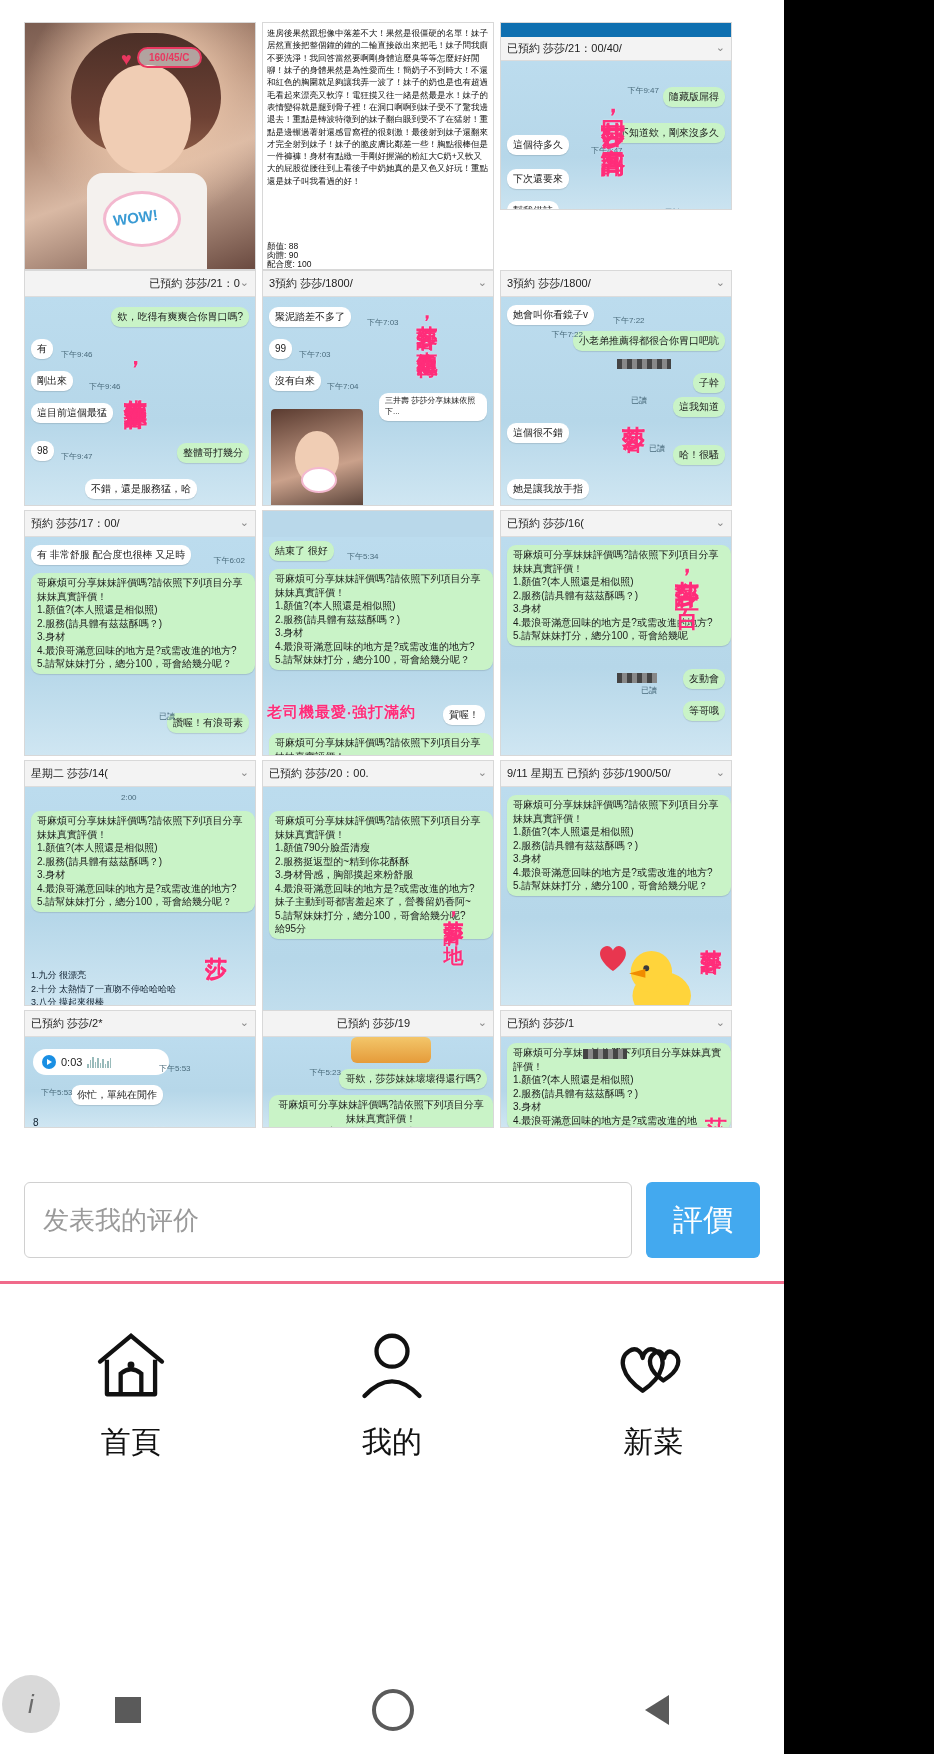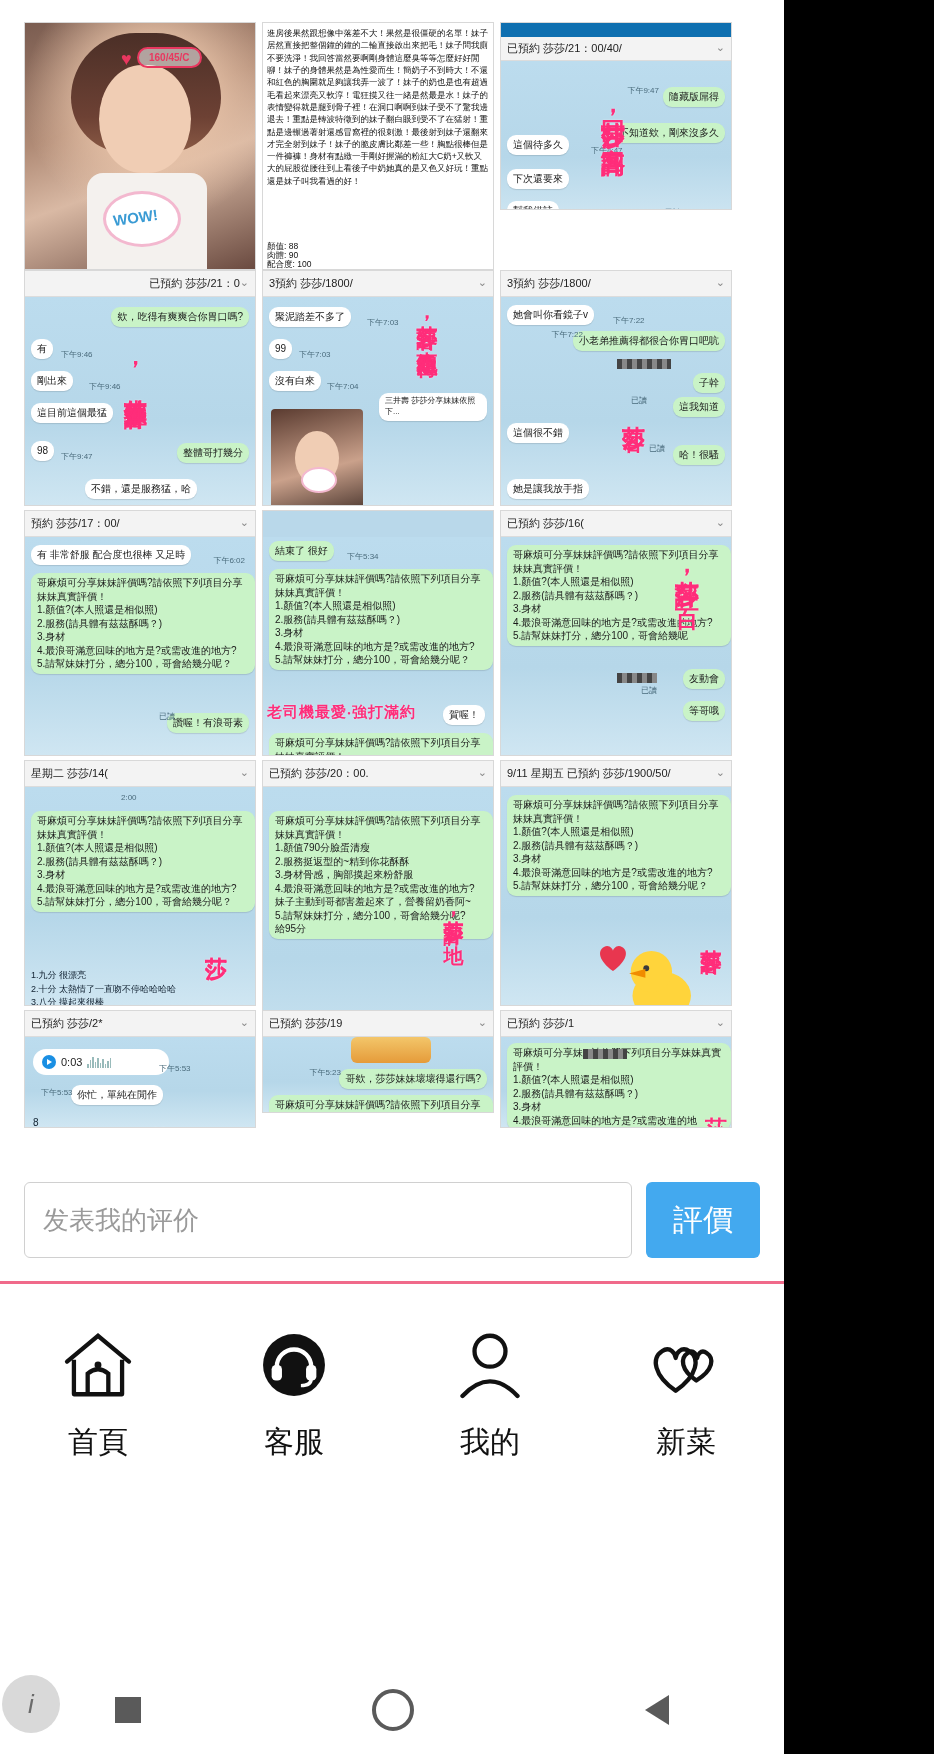--- a/index.html
+++ b/index.html
@@ -381,21 +381,21 @@
             </span>
           </div>
           <div class="ts" style="position:absolute;left:134px;top:26px;">下午5:53</div>
           <div class="bub" style="left:46px;top:48px;">你忙，單純在閒作</div>
           <div class="ts" style="position:absolute;left:16px;top:50px;">下午5:53</div>
           <div style="position:absolute;left:8px;top:80px;font-size:10px;color:#102030;">8</div>
           <div class="stamp" style="left:120px;top:72px;font-size:22px;">莎</div>
         </div>
       </div>
 
-      <div class="card" style="width:232px;height:103px;">
+      <div class="card" style="width:232px;height:118px;text-align:center;">
         <div class="hdr">
           <span>已預約 莎莎/19</span>
           <span class="chev">⌄</span>
         </div>
         <div class="chatarea">
           <div style="position:absolute;left:88px;top:0px;width:80px;height:26px;background:linear-gradient(180deg,#f3c66a,#e59b3a);border-radius:6px;"></div>
           <div class="bub green" style="right:6px;top:32px;">哥欸，莎莎妹妹壞壞得還行嗎?</div>
           <div class="ts" style="position:absolute;right:152px;top:30px;">下午5:23</div>
           <div class="bub green wide" style="left:6px;top:58px;max-width:96%;white-space:pre-line;">哥麻煩可分享妹妹評價嗎?請依照下列項目分享妹妹真實評價！
 1.顏值?(本人照還是相似照)</div>
@@ -433,30 +433,20 @@
       <svg width="86" height="86" viewBox="0 0 100 100">
         <path d="M14 46 L50 16 L86 46" fill="none" stroke="#111" stroke-width="5" stroke-linecap="round"></path>
         <path d="M22 44 V84 H78 V44" fill="none" stroke="#111" stroke-width="5" stroke-linejoin="round"></path>
         <path d="M38 84 V60 q12 -10 24 0 V84" fill="none" stroke="#111" stroke-width="5"></path>
         <circle cx="50" cy="50" r="4" fill="#111"></circle>
       </svg>
       <span class="lbl">首頁</span>
     </div>
 
 
-    <div class="tab">
-      <svg width="86" height="86" viewBox="0 0 100 100">
-        <circle cx="50" cy="50" r="36" fill="#111"></circle>
-        <path d="M30 52 a20 20 0 0 1 40 0" fill="none" stroke="#fff" stroke-width="5"></path>
-        <rect x="24" y="50" width="12" height="18" rx="5" fill="#fff"></rect>
-        <rect x="64" y="50" width="12" height="18" rx="5" fill="#fff"></rect>
-        <path d="M70 66 q0 8 -12 8" fill="none" stroke="#fff" stroke-width="4"></path>
-      </svg>
-      <span class="lbl">客服</span>
-    </div>
 
     <div class="tab">
       <svg width="86" height="86" viewBox="0 0 100 100">
         <circle cx="50" cy="34" r="18" fill="none" stroke="#111" stroke-width="5"></circle>
         <path d="M18 86 q32 -34 64 0" fill="none" stroke="#111" stroke-width="5" stroke-linecap="round"></path>
       </svg>
       <span class="lbl">我的</span>
     </div>
 
     <div class="tab">

